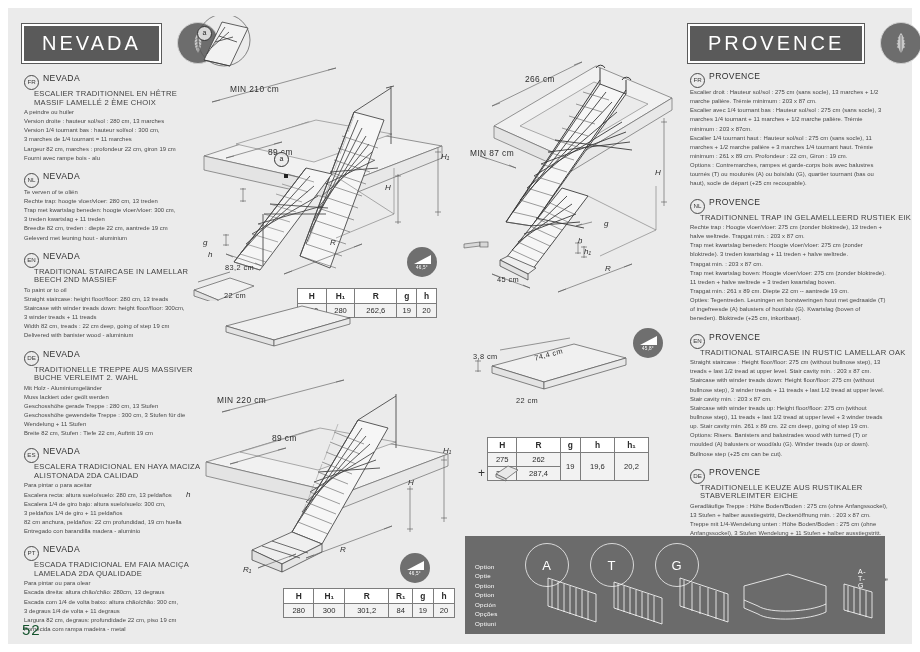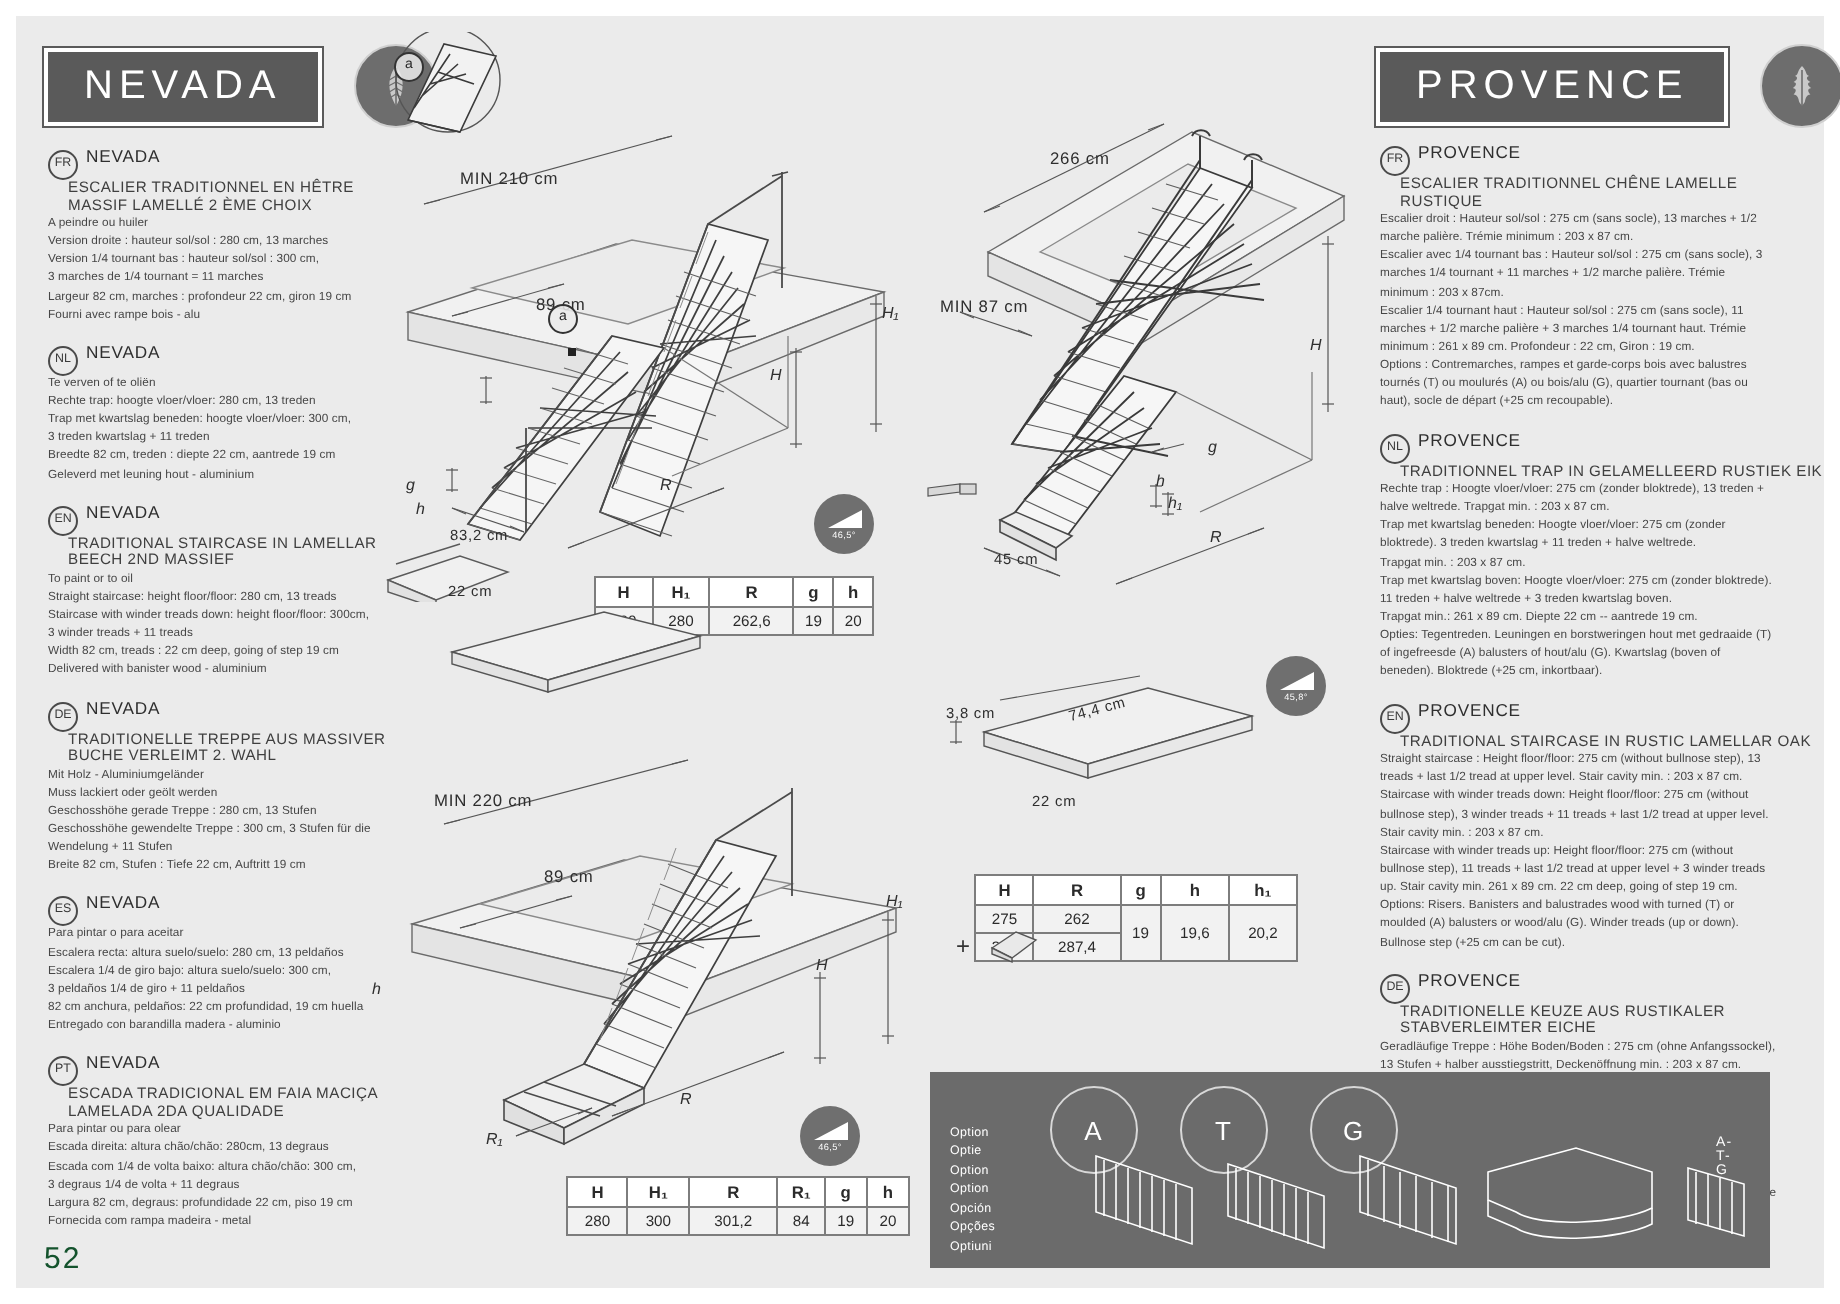--- a/index.html
+++ b/index.html
@@ -186,20 +186,21 @@
           <div>Geschosshöhe gewendelte Treppe : 300 cm, 3 Stufen für die</div>
           <div>Wendelung + 11 Stufen</div>
           <div>Breite 82 cm, Stufen : Tiefe 22 cm, Auftritt 19 cm</div>
         </div>
       </div>
       <div class="langblock">
         <div class="lang-head">
           <span class="flagchip">ES</span>
           <span class="lang-title">NEVADA</span>
         </div>
+        <div class="lang-sub">ESCALERA TRADICIONAL EN HAYA MACIZA ALISTONADA 2DA CALIDAD</div>
         <div class="lang-body">
           <div>Para pintar o para aceitar</div>
           <div>Escalera recta: altura suelo/suelo: 280 cm, 13 peldaños</div>
           <div>Escalera 1/4 de giro bajo: altura suelo/suelo: 300 cm,</div>
           <div>3 peldaños 1/4 de giro + 11 peldaños</div>
           <div>82 cm anchura, peldaños: 22 cm profundidad, 19 cm huella</div>
           <div>Entregado con barandilla madera - aluminio</div>
         </div>
       </div>
       <div class="langblock">
@@ -233,21 +234,20 @@
       </svg>
     </div>
   </div>
 
   <div class="langcol" id="provence-langs" style="left:690px;top:72px;width:222px;">
       <div class="langblock">
         <div class="lang-head">
           <span class="flagchip">FR</span>
           <span class="lang-title">PROVENCE</span>
         </div>
-        <div class="lang-sub">ESCALIER TRADITIONNEL CHÊNE LAMELLE RUSTIQUE</div>
         <div class="lang-body">
           <div>Escalier droit : Hauteur sol/sol : 275 cm (sans socle), 13 marches + 1/2</div>
           <div>marche palière. Trémie minimum : 203 x 87 cm.</div>
           <div>Escalier avec 1/4 tournant bas : Hauteur sol/sol : 275 cm (sans socle), 3</div>
           <div>marches 1/4 tournant + 11 marches + 1/2 marche palière. Trémie</div>
           <div>minimum : 203 x 87cm.</div>
           <div>Escalier 1/4 tournant haut : Hauteur sol/sol : 275 cm (sans socle), 11</div>
           <div>marches + 1/2 marche palière + 3 marches 1/4 tournant haut. Trémie</div>
           <div>minimum : 261 x 89 cm. Profondeur : 22 cm, Giron : 19 cm.</div>
           <div>Options : Contremarches, rampes et garde-corps bois avec balustres</div>

